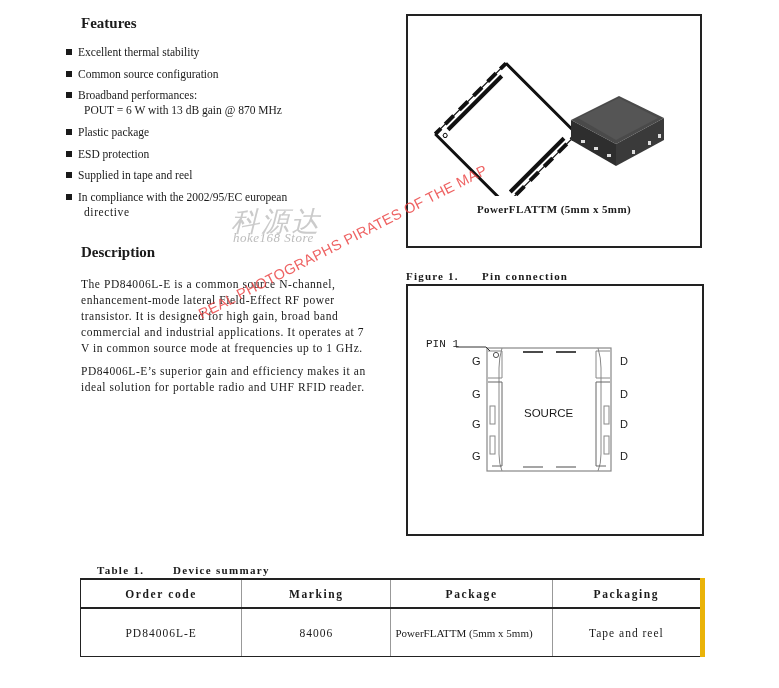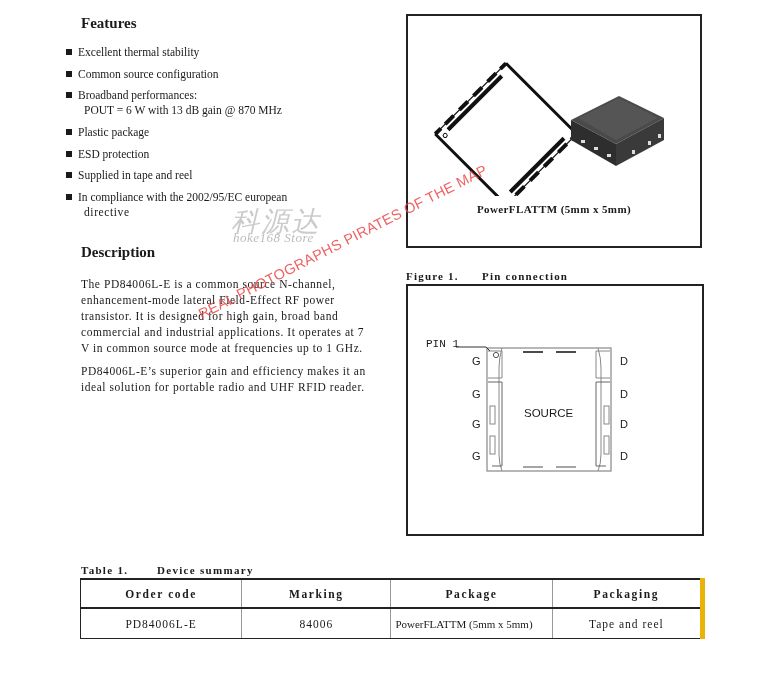--- a/index.html
+++ b/index.html
@@ -24,29 +24,29 @@
              border: 2px solid #222; box-sizing: border-box; }
   .pkg-caption { position: absolute; left: 0; width: 100%; top: 187px; text-align: center;
                  font-weight: bold; font-size: 11px; letter-spacing: 0.4px; }
 
   .fig-caption { position: absolute; left: 406px; top: 270px; font-weight: bold; font-size: 11px;
                  letter-spacing: 1.2px; }
   .fig-caption .num { display: inline-block; width: 76px; }
   .pin-box { position: absolute; left: 406px; top: 284px; width: 298px; height: 252px;
              border: 2px solid #222; box-sizing: border-box; }
 
-  .tbl-caption { position: absolute; left: 81px; top: 564px; font-weight: bold; font-size: 11px;
+  .tbl-caption { position: absolute; left: 97px; top: 564px; font-weight: bold; font-size: 11px;
                  letter-spacing: 1.3px; }
   .tbl-caption .num { display: inline-block; width: 76px; }
   table.summary { position: absolute; left: 80px; top: 578px; width: 625px; border-collapse: collapse;
                   font-size: 11.5px; }
   table.summary th { font-weight: bold; letter-spacing: 1.6px; height: 27px; border-left: 1px solid #999;
                      border-top: 2px solid #222; border-bottom: 2px solid #222; padding: 0; margin-left: 16px; }
   table.summary td { height: 23px; text-align: center; border-left: 1px solid #999;
-                     border-bottom: 1px solid #222; letter-spacing: 1px; padding: 3px; }
+                     border-bottom: 1px solid #222; letter-spacing: 1px; padding: 12px; }
   table.summary th:first-child, table.summary td:first-child { border-left: 1px solid #222; }
   table.summary th:last-child, table.summary td:last-child { border-right: 5px solid #eab308; }
   table.summary td.pkg { letter-spacing: 0; font-size: 11px; text-align: left; padding-left: 4px; }
 
   .wm-cn { position: absolute; left: 231px; top: 203px; font-family: "DejaVu Serif", serif; font-size: 28px;
            font-style: italic; color: rgba(160,160,160,0.55); letter-spacing: 2px; }
   .wm-store { position: absolute; left: 233px; top: 230px; font-style: italic; font-size: 13px;
               color: rgba(160,160,160,0.7); letter-spacing: 0.5px; }
   .wm-red { position: absolute; left: 203px; top: 306px; font-family: "Liberation Sans", sans-serif;
             font-size: 14.5px; color: rgba(235,70,70,0.85); transform: rotate(-27deg);

